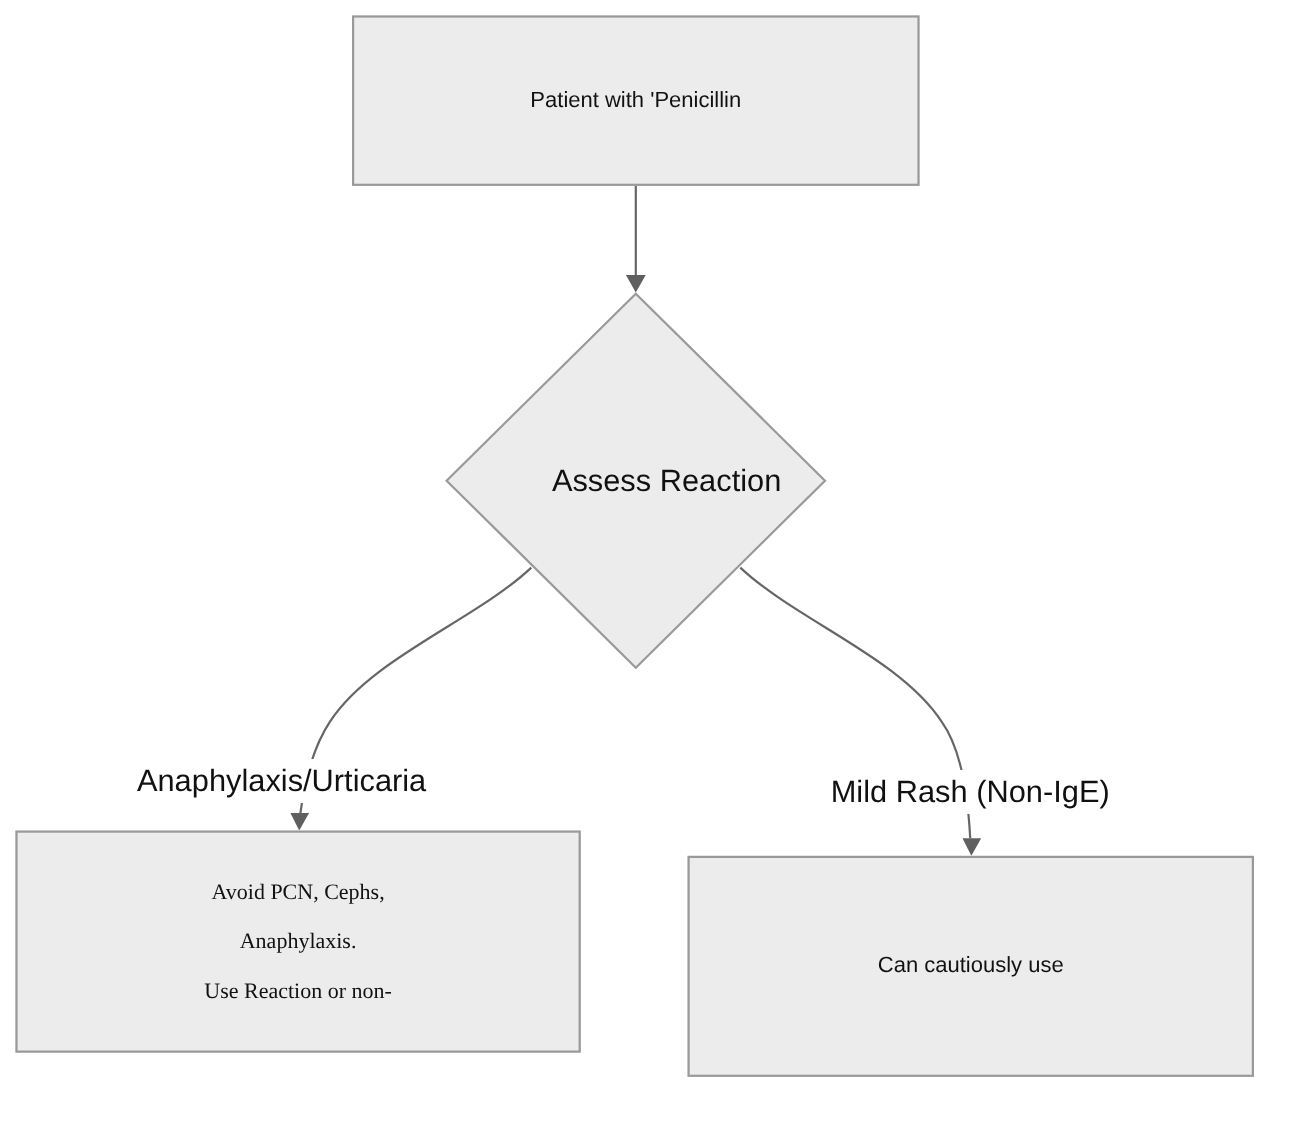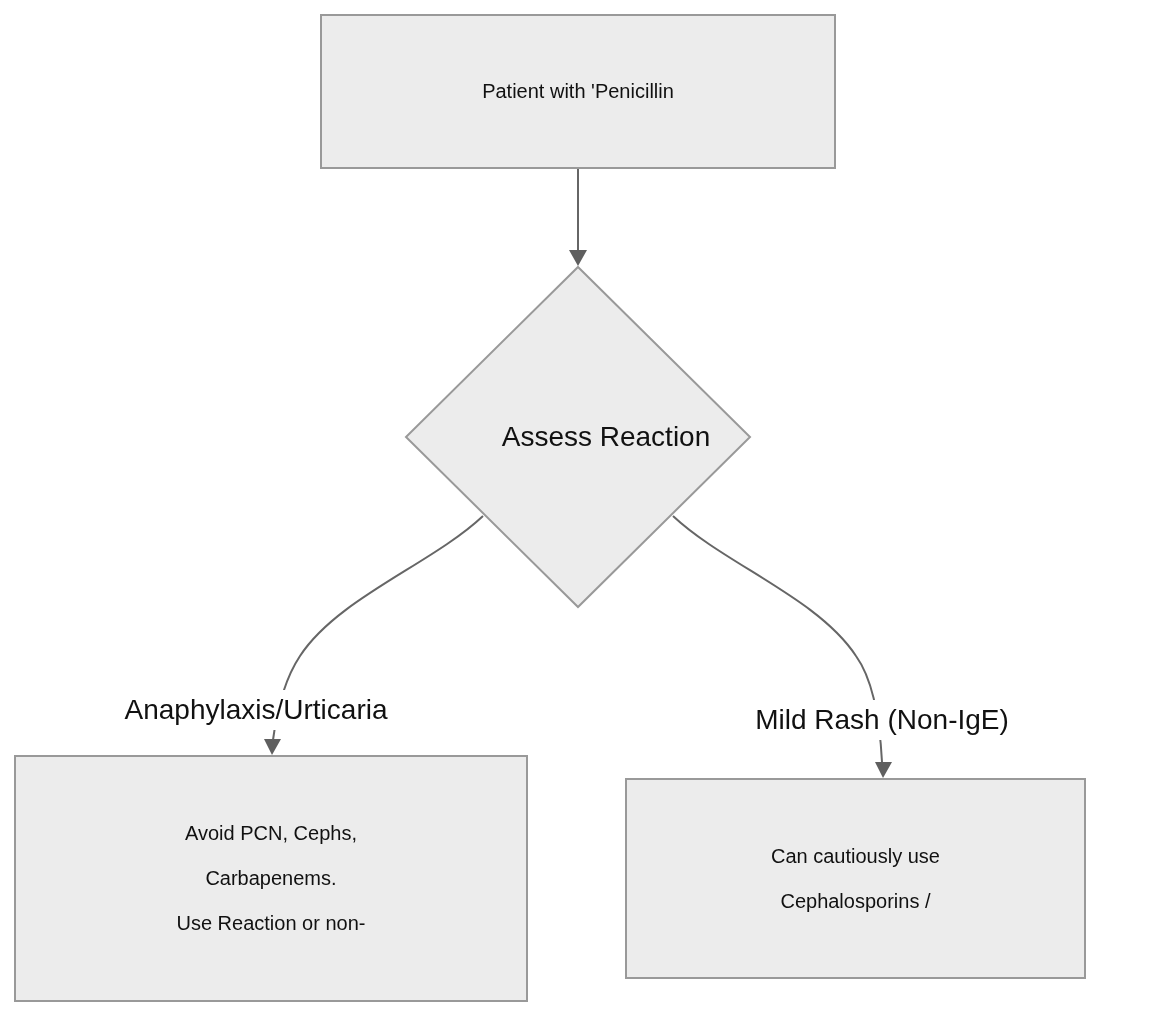--- a/index.html
+++ b/index.html
@@ -69,28 +69,27 @@
     <div>
       <div>Patient with 'Penicillin</div>
     </div>
   </div>
 
   <div class="freelabel" style="left:578px; top:437px;margin-left:28px;">Assess Reaction</div>
 
   <div class="freelabel edge-label" style="left:256px; top:710px;">Anaphylaxis/Urticaria</div>
   <div class="freelabel edge-label" style="left:882px; top:680px;margin-top:40px;">Mild Rash (Non-IgE)</div>
 
-  <div class="node" style="left:14px; top:755px; width:514px; height:247px;">
+  <div class="node" style="left:14px; top:755px; width:514px; height:202px;font-family:Liberation Serif, serif;">
     <div>
       <div>Avoid PCN, Cephs,</div>
-      <div>Carbapenems.</div>
+      <div>Anaphylaxis.</div>
       <div>Use Reaction or non-</div>
     </div>
   </div>
 
-  <div class="node" style="left:625px; top:778px; width:461px; height:201px;">
+  <div class="node" style="left:625px; top:778px; width:515px; height:201px;">
     <div>
       <div>Can cautiously use</div>
-      <div>Cephalosporins /</div>
     </div>
   </div>
 
 </div>
 
 </body></html>

